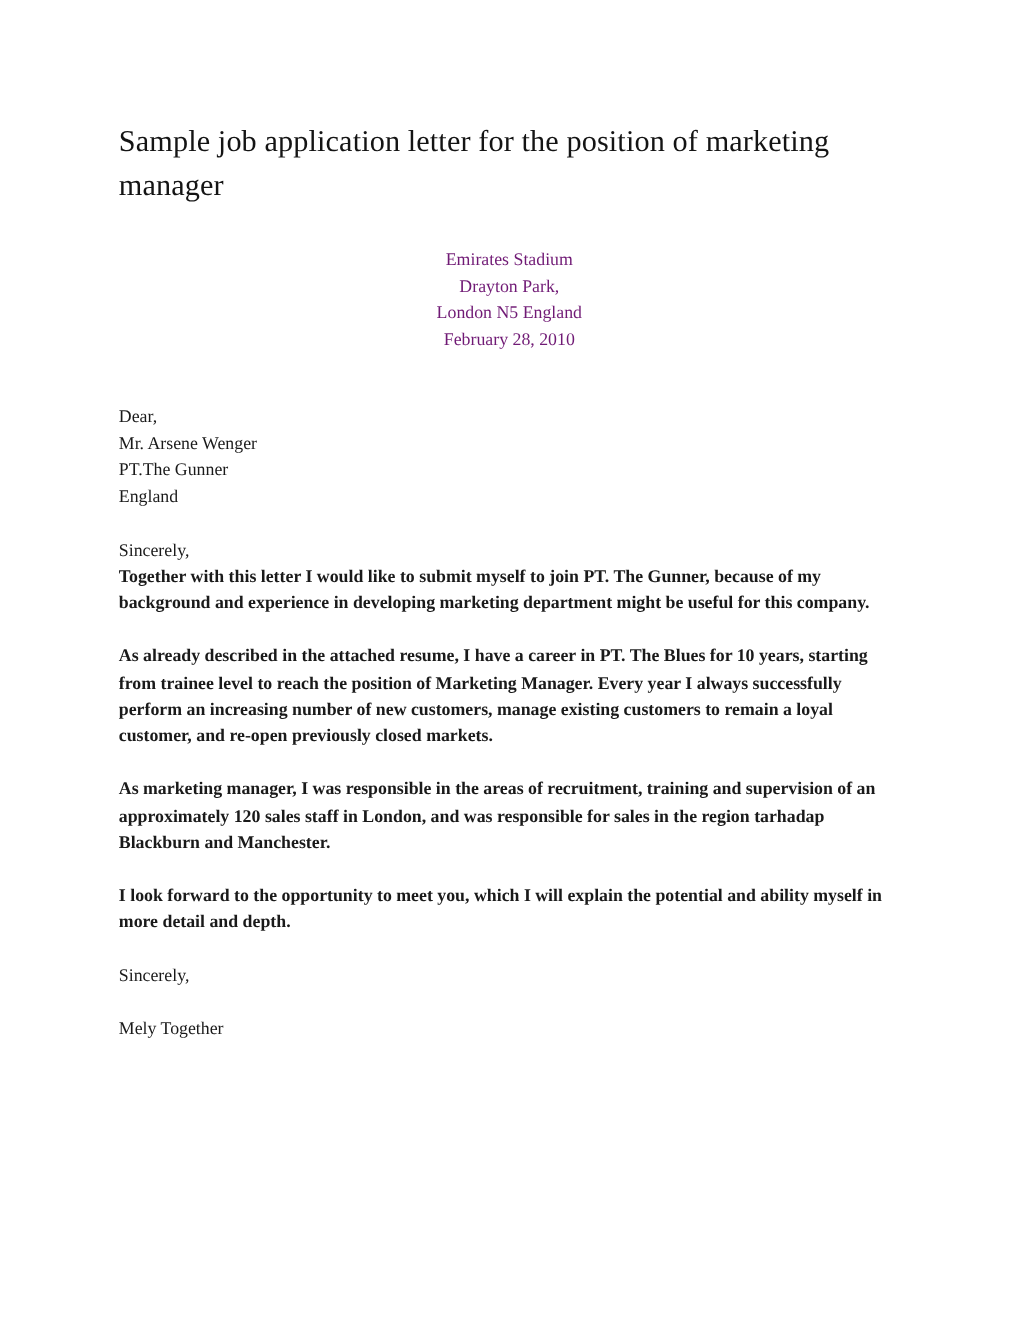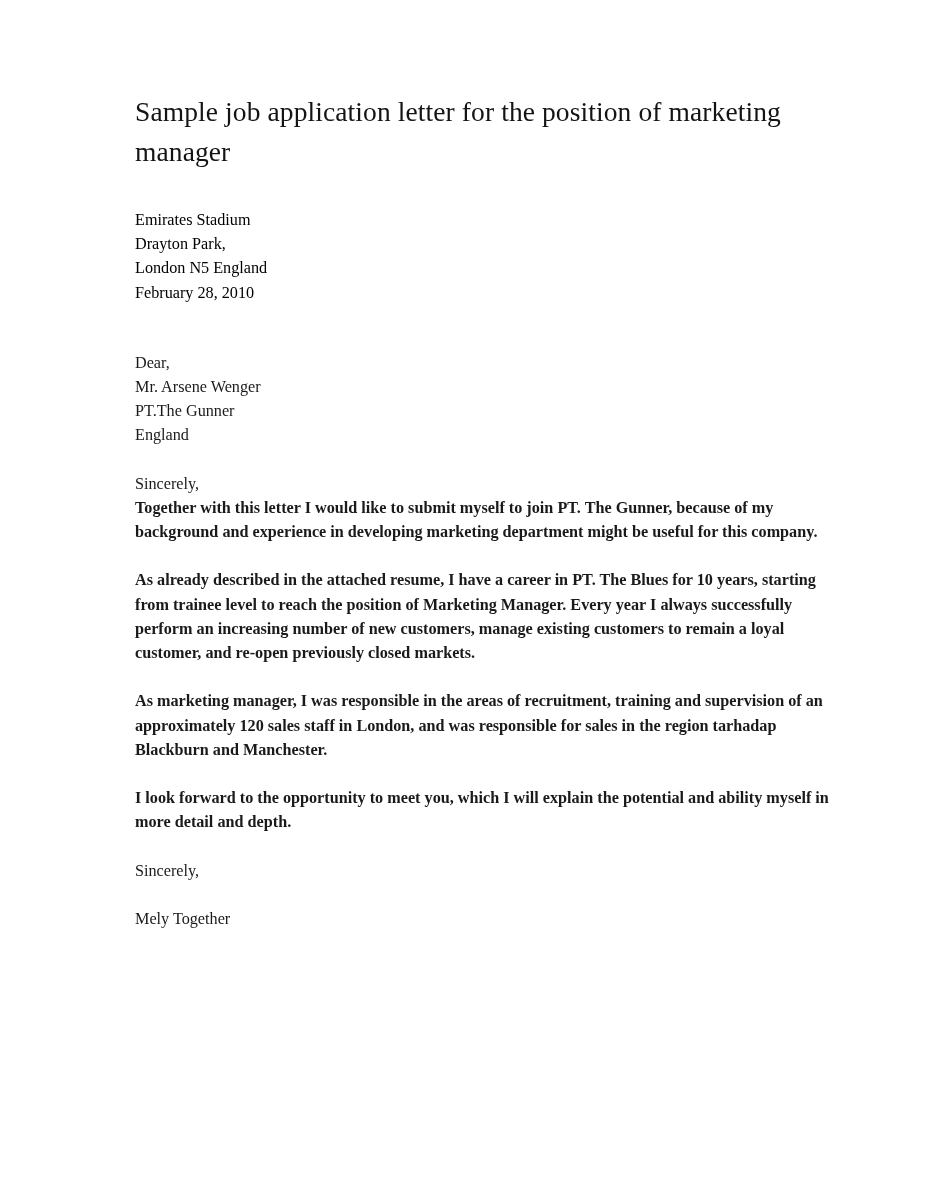--- a/index.html
+++ b/index.html
@@ -20,43 +20,42 @@
     position: relative;
     width: 927px;
     height: 1200px;
     background: #ffffff;
     box-sizing: border-box;
   }
 
   .content {
     position: absolute;
     left: 108px;
-    top: 92px;
+    top: 108px;
     width: 710px;
-    margin-left: 27px;
   }
 
   
   .letter-title {
     font-size: 27.5px;
     line-height: 40px;
     font-weight: normal;
     color: #141414;
     margin: 0;
     letter-spacing: 0.1px;
     white-space: pre-wrap;
   }
 
   
   .sender-block {
     margin-top: 36px;
-    text-align: left;
+    text-align: center;
     font-size: 16.2px;
     line-height: 24.2px;
-    color: #000000;
+    color: #701a75;
   }
   .sender-block .line {
     display: block;
     white-space: pre-wrap;
   }
 
   
   .recipient-block {
     margin-top: 46px;
     font-size: 16.2px;

